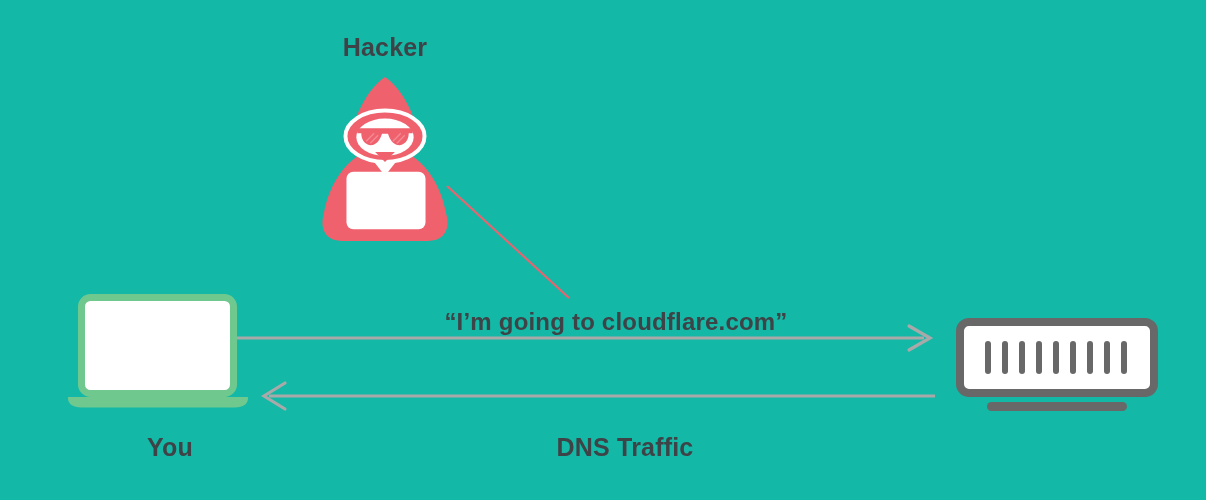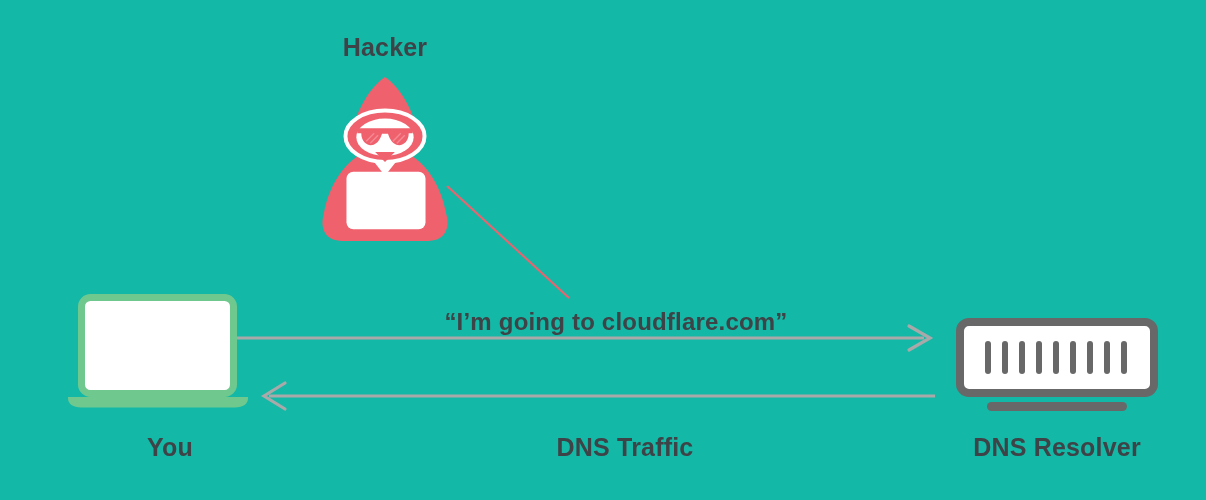--- a/index.html
+++ b/index.html
@@ -85,15 +85,14 @@
       <line x1="152" y1="29" x2="152" y2="56"></line>
       <line x1="169" y1="29" x2="169" y2="56"></line>
     </g>
     <rect x="32" y="87" width="140" height="9" rx="4.5" fill="#686868"></rect>
   </svg>
 
   <div class="lbl lbl-hacker">Hacker</div>
   <div class="lbl lbl-query">“I’m going to cloudflare.com”</div>
   <div class="lbl lbl-you">You</div>
   <div class="lbl lbl-traffic">DNS Traffic</div>
-  <div class="lbl lbl-resolver">DNS Resolver</div>
 
 </div>
 
 </body></html>

